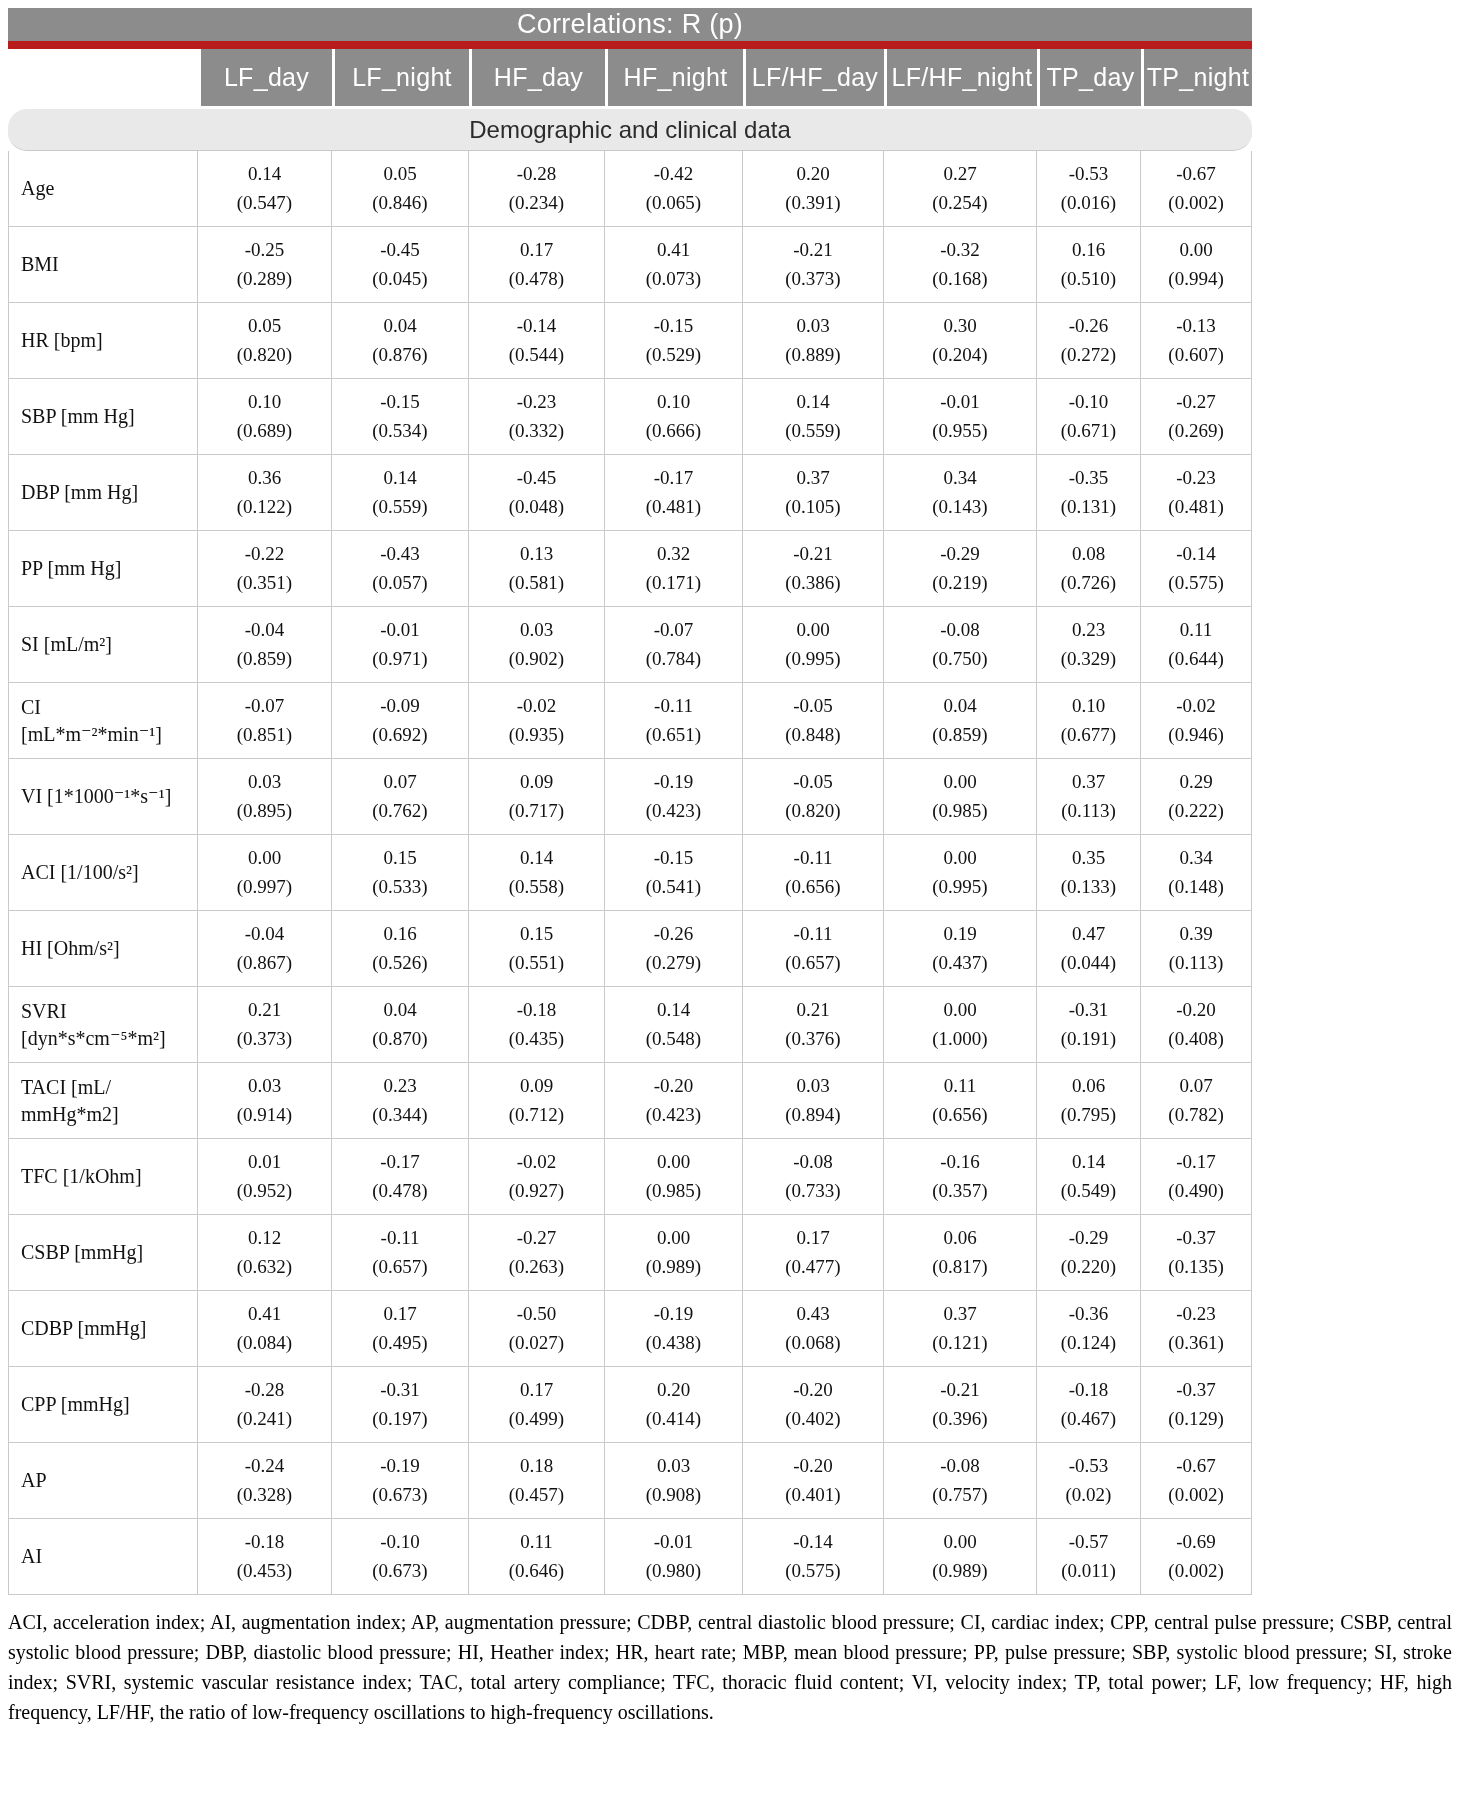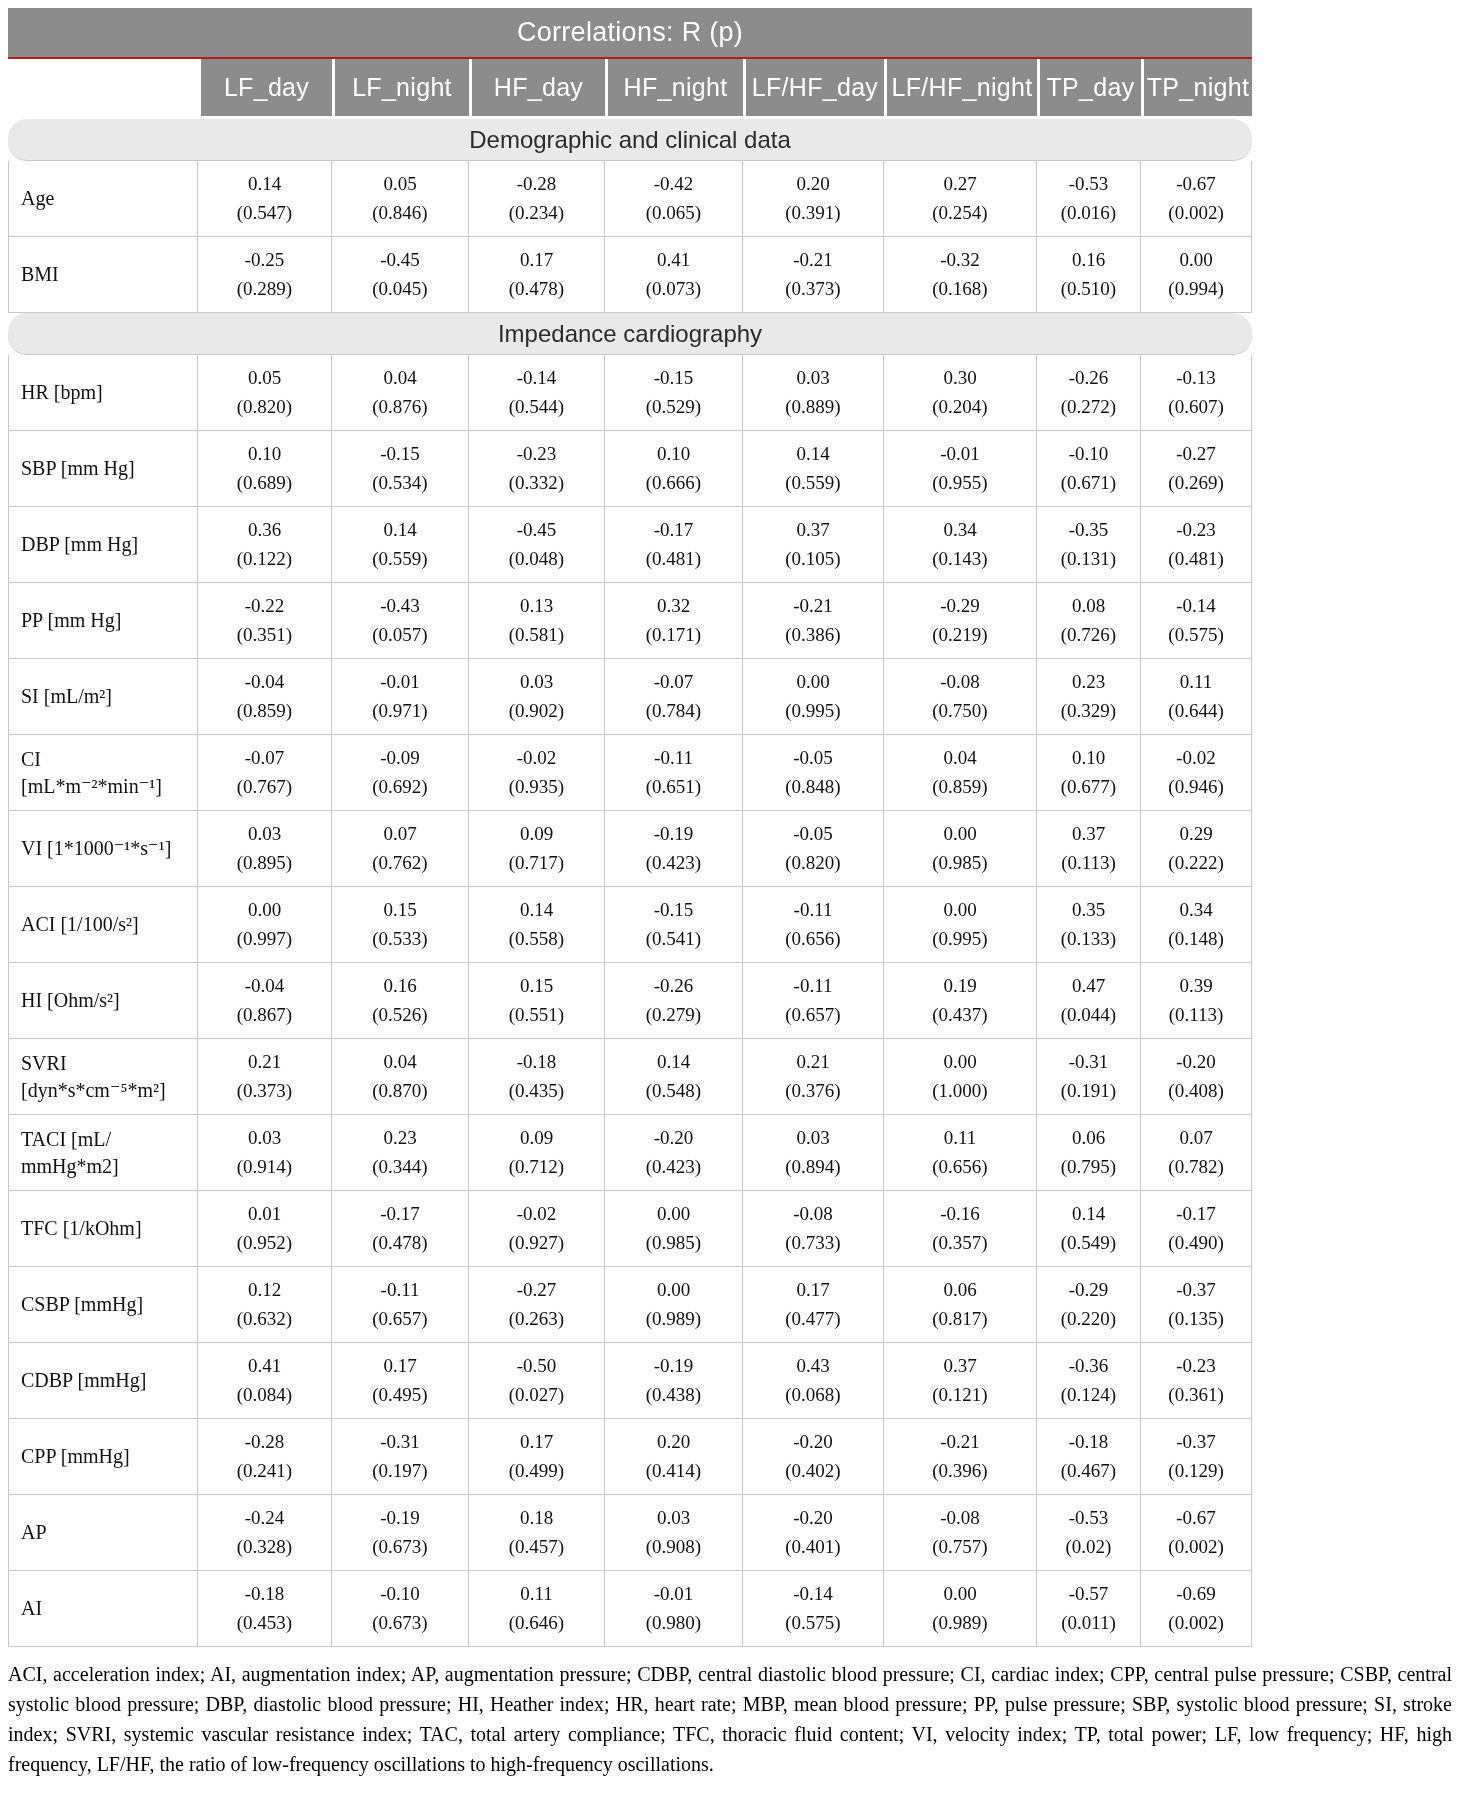--- a/index.html
+++ b/index.html
@@ -23,22 +23,22 @@
 
   
   .title-cell{
     background:var(--header-bg);
     color:var(--header-text);
     font-size:27px;
     font-weight:400;
     letter-spacing:0.3px;
     text-align:center;
     vertical-align:middle;
-    height:51px;
-    border-bottom:2px solid #b91c1c;
+    height:39px;
+    border-bottom:8px solid #b91c1c;
   }
 
   
   .corner{
     background:#ffffff;
     border-bottom:3px solid #ffffff;
   }
   .col-head{
     background:var(--header-bg);
     color:var(--header-text);
@@ -208,23 +208,20 @@
           <td class="data-cell">
             <div class="r-value">0.16</div>
             <div class="p-value">(0.510)</div>
           </td>
           <td class="data-cell">
             <div class="r-value">0.00</div>
             <div class="p-value">(0.994)</div>
           </td>
         </tr>
         <tr>
-          <th class="section-cell" colspan="9">Impedance cardiography</th>
-        </tr>
-        <tr>
           <th class="row-label">HR [bpm]</th>
           <td class="data-cell">
             <div class="r-value">0.05</div>
             <div class="p-value">(0.820)</div>
           </td>
           <td class="data-cell">
             <div class="r-value">0.04</div>
             <div class="p-value">(0.876)</div>
           </td>
           <td class="data-cell">
@@ -389,21 +386,21 @@
           </td>
           <td class="data-cell">
             <div class="r-value">0.11</div>
             <div class="p-value">(0.644)</div>
           </td>
         </tr>
         <tr>
           <th class="row-label">CI [mL*m⁻²*min⁻¹]</th>
           <td class="data-cell">
             <div class="r-value">-0.07</div>
-            <div class="p-value">(0.767)</div>
+            <div class="p-value">(0.851)</div>
           </td>
           <td class="data-cell">
             <div class="r-value">-0.09</div>
             <div class="p-value">(0.692)</div>
           </td>
           <td class="data-cell">
             <div class="r-value">-0.02</div>
             <div class="p-value">(0.935)</div>
           </td>
           <td class="data-cell">

